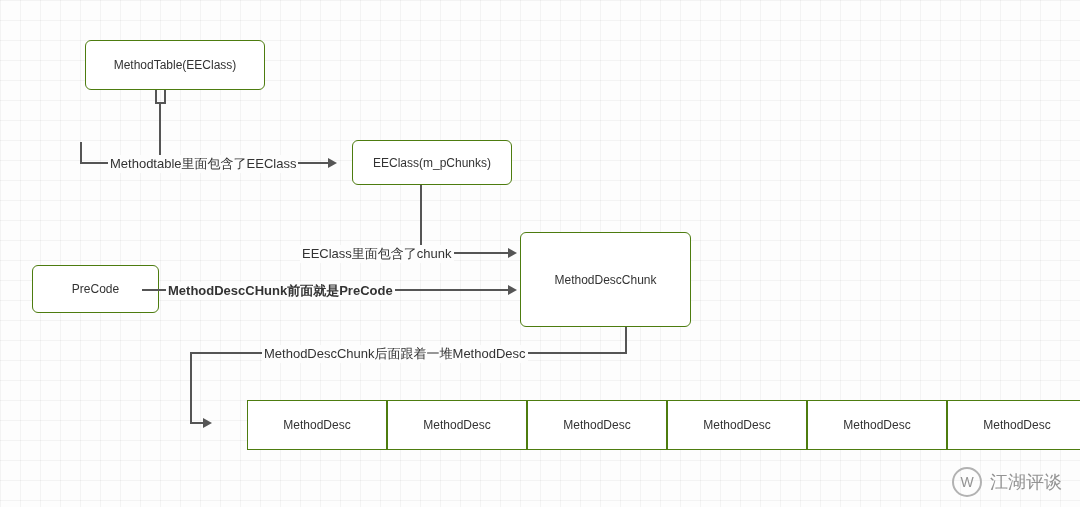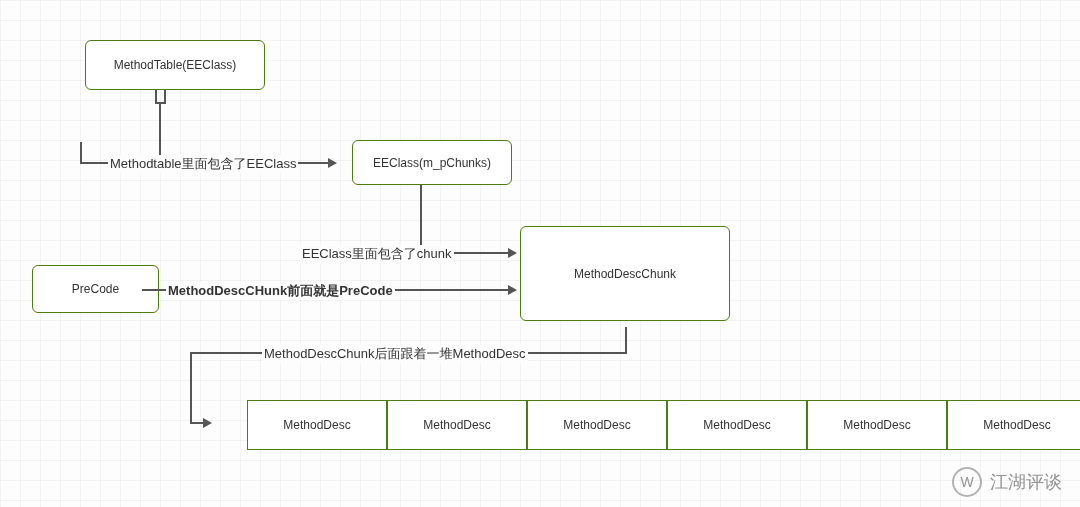--- a/index.html
+++ b/index.html
@@ -81,21 +81,21 @@
 </div>
 
 <div class="box" style="left:340px; top:140px; width:160px; height:45px;margin-left:12px;">
   <span>EEClass(m_pChunks)</span>
 </div>
 
 <div class="box" style="left:32px; top:265px; width:127px; height:48px;">
   <span>PreCode</span>
 </div>
 
-<div class="box" style="left:520px; top:226px; width:210px; height:95px;">
+<div class="box" style="left:520px; top:232px; width:171px; height:95px;">
   <span>MethodDescChunk</span>
 </div>
 
 <div class="box sharp" style="left:215px; top:400px; width:140px; height:50px;">
   <span>MethodDesc</span>
 </div>
 <div class="box sharp" style="left:355px; top:400px; width:140px; height:50px;">
   <span>MethodDesc</span>
 </div>
 <div class="box sharp" style="left:495px; top:400px; width:140px; height:50px;">

